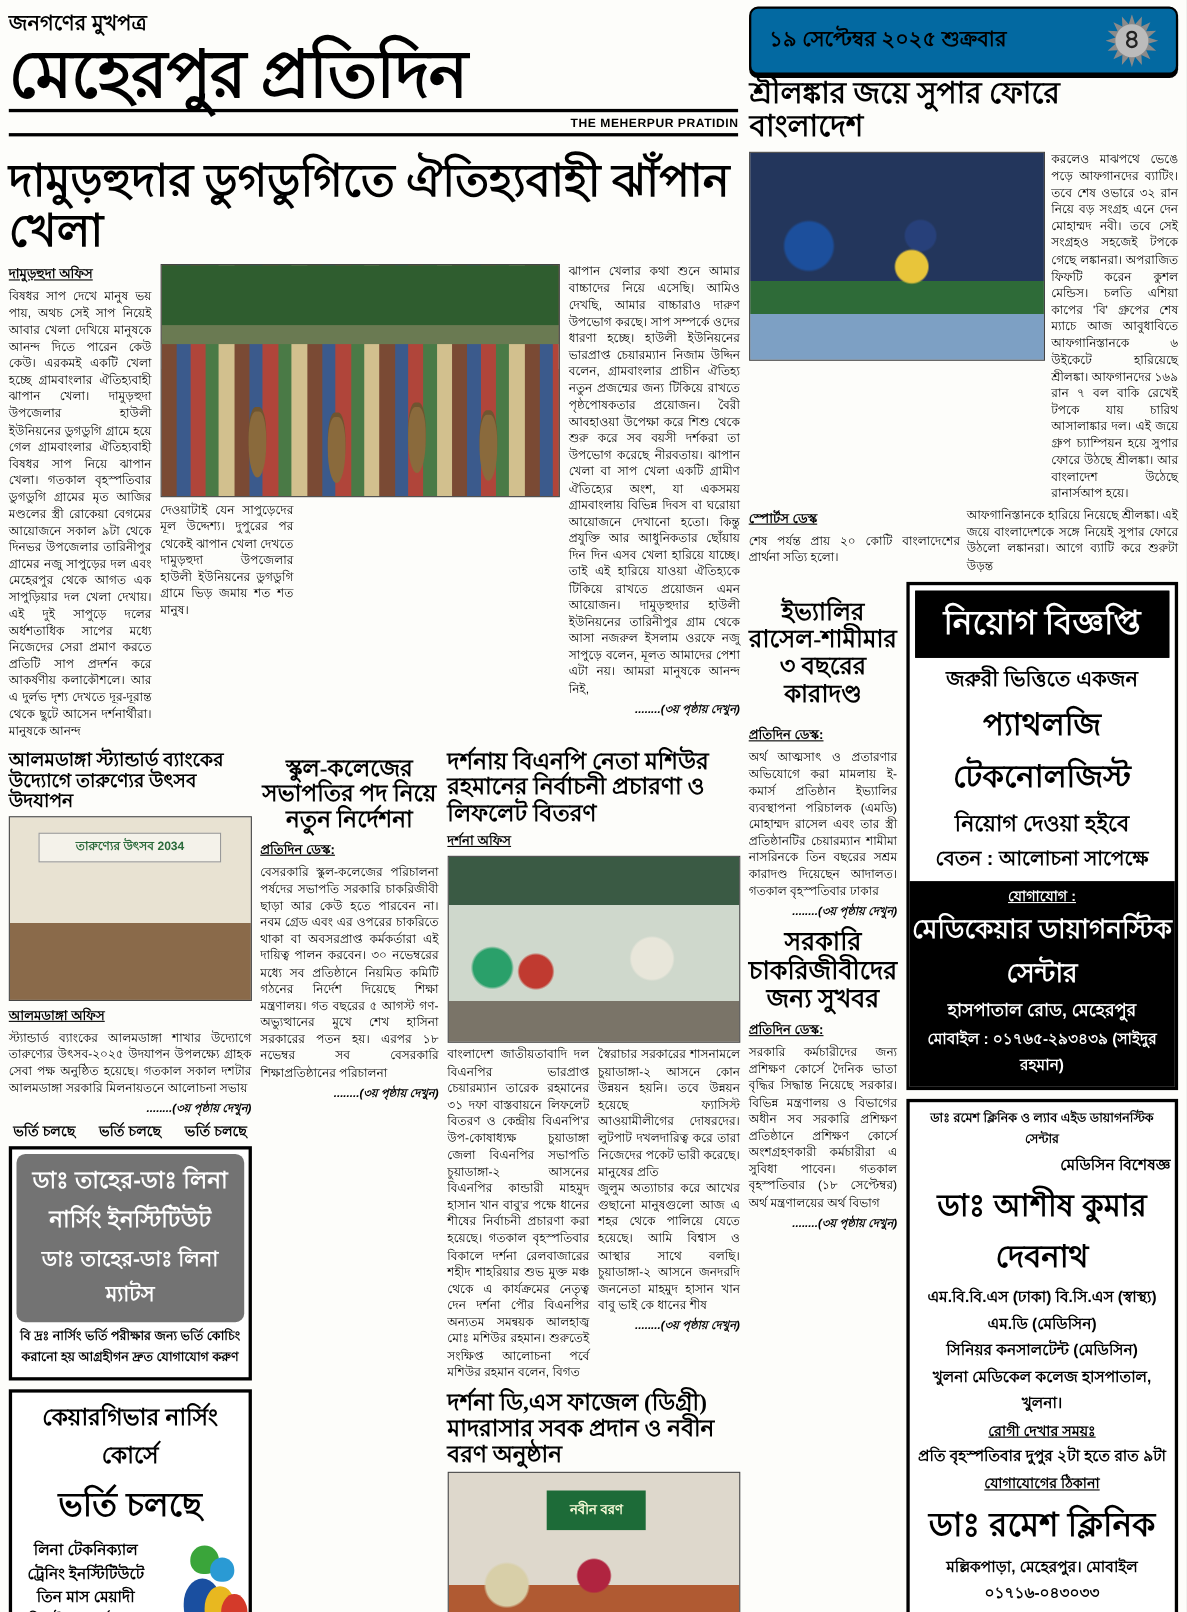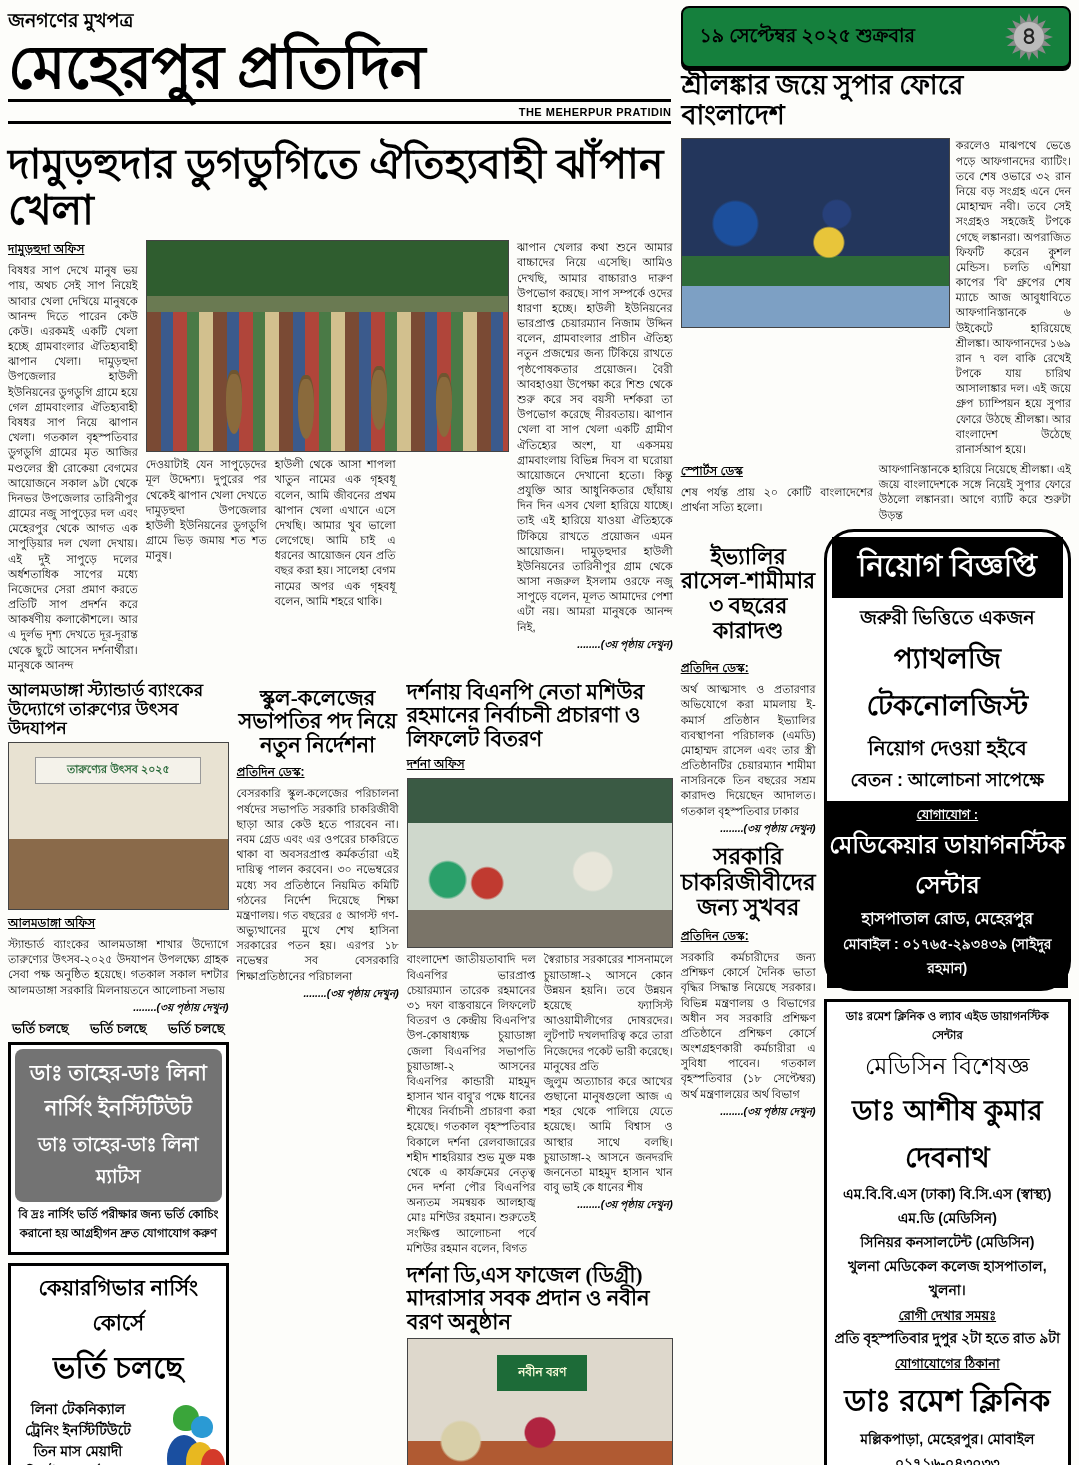--- a/index.html
+++ b/index.html
@@ -7,21 +7,21 @@
   .paper { width:1079px; min-height:1465px; margin:0 auto; background:#fdfdfa; color:#000; padding:6px 8px; }
 
   
   .masthead { display:flex; gap:10px; }
   .brand { width:63%; }
   .tagline { font-weight:bold; font-size:19px; }
   .mast-title { font-size:60px; font-weight:900; line-height:1.02; letter-spacing:-1px; font-family:"Liberation Serif","DejaVu Serif",serif; }
   .mast-rule { border-top:3px solid #000; border-bottom:3px solid #000; padding:0 0 1px; text-align:right; }
   .mast-sub { font-weight:900; font-size:11px; letter-spacing:.5px; }
   .mast-right { width:37%; display:flex; flex-direction:column; }
-  .datebox { background:#15803d; border:2px solid #000; border-radius:8px; box-shadow:0 3px 0 #000; display:flex; align-items:center; justify-content:space-between; padding:6px 16px; height:62px; }
+  .datebox { background:#0369a1; border:2px solid #000; border-radius:8px; box-shadow:0 3px 0 #000; display:flex; align-items:center; justify-content:space-between; padding:6px 16px; height:62px; }
   .date-text { font-weight:bold; font-size:19px; }
   .star { width:48px; height:48px; background:#8a8a8a; display:flex; align-items:center; justify-content:center;
           clip-path:polygon(100% 50%,81% 56%,96% 69%,77% 68%,85% 85%,68% 77%,69% 96%,56% 81%,50% 100%,44% 81%,31% 96%,32% 77%,15% 85%,23% 68%,4% 69%,19% 56%,0 50%,19% 44%,4% 31%,23% 32%,15% 15%,32% 23%,31% 4%,44% 19%,50% 0,56% 19%,69% 4%,68% 23%,85% 15%,77% 32%,96% 31%,81% 44%); }
   .star span { font-size:24px; font-weight:900; color:#222; background:#bbb; border-radius:50%; width:30px; height:30px; display:flex; align-items:center; justify-content:center; }
 
   
   .byline { font-weight:bold; text-decoration:underline; font-size:12px; margin-bottom:3px; }
   .body-txt { font-size:11px; line-height:1.38; text-align:justify; }
   .more { font-size:10.5px; font-weight:bold; text-align:right; font-style:italic; margin-top:2px; }
   .hl { font-weight:900; line-height:1.12; font-family:"Liberation Serif","DejaVu Serif",serif; }
@@ -111,21 +111,21 @@
   .recruit .r3 { font-size:20px; font-weight:bold; }
   .recruit .r4 { font-size:18px; font-weight:bold; margin-bottom:4px; }
   .recruit-contact { padding:4px 2px 7px; }
   .recruit-contact .c0 { font-size:13px; font-weight:bold;text-decoration:underline; }
   .recruit-contact .c1 { font-size:24px; font-weight:900; }
   .recruit-contact .c2 { font-size:16px; font-weight:bold; }
   .recruit-contact .c3 { font-size:14px; font-weight:bold; }
 
   .deb { text-align:center; padding:6px 4px; }
   .deb .d0 { font-size:11.5px; font-weight:bold; }
-  .deb .d1 { font-size:23px; font-weight:normal; margin:2px 0; }
+  .deb .d1 { font-size:14px; font-weight:bold; margin:2px 0;text-align:right; }
   .deb .dname { font-size:28px; font-weight:900; }
   .deb .dc { font-size:14px; font-weight:bold; }
   .deb .du { text-decoration:underline; font-weight:900; font-size:13px; margin-top:3px; }
   .deb .dclinic { font-size:30px; font-weight:900; margin-top:2px; }
 </style>
 </head>
 <body>
 
 <div class="paper">
 
@@ -161,35 +161,34 @@
         </div>
         <div class="lead-mid">
           <div class="photo lead-photo">
             <span class="snake" style="left:22%;bottom:8%;"></span>
             <span class="snake" style="left:42%;bottom:6%;"></span>
             <span class="snake" style="left:62%;bottom:10%;"></span>
             <span class="snake" style="left:80%;bottom:7%;"></span>
           </div>
           <div class="lead-sub">
             <div class="body-txt">দেওয়াটাই যেন সাপুড়েদের মূল উদ্দেশ্য। দুপুরের পর থেকেই ঝাপান খেলা দেখতে দামুড়হুদা উপজেলার হাউলী ইউনিয়নের ডুগডুগি গ্রামে ভিড় জমায় শত শত মানুষ।</div>
-            <div class="body-txt">হাউলী থেকে আসা শাপলা খাতুন নামের এক গৃহবধূ বলেন, আমি জীবনের প্রথম ঝাপান খেলা এখানে এসে দেখছি। আমার খুব ভালো লেগেছে। আমি চাই এ ধরনের আয়োজন যেন প্রতি বছর করা হয়। সালেহা বেগম নামের অপর এক গৃহবধূ বলেন, আমি শহরে থাকি।</div>
           </div>
         </div>
         <div class="lead-c5">
           <div class="body-txt">ঝাপান খেলার কথা শুনে আমার বাচ্চাদের নিয়ে এসেছি। আমিও দেখছি, আমার বাচ্চারাও দারুণ উপভোগ করছে। সাপ সম্পর্কে ওদের ধারণা হচ্ছে। হাউলী ইউনিয়নের ভারপ্রাপ্ত চেয়ারম্যান নিজাম উদ্দিন বলেন, গ্রামবাংলার প্রাচীন ঐতিহ্য নতুন প্রজন্মের জন্য টিকিয়ে রাখতে পৃষ্ঠপোষকতার প্রয়োজন। বৈরী আবহাওয়া উপেক্ষা করে শিশু থেকে শুরু করে সব বয়সী দর্শকরা তা উপভোগ করেছে নীরবতায়। ঝাপান খেলা বা সাপ খেলা একটি গ্রামীণ ঐতিহ্যের অংশ, যা একসময় গ্রামবাংলায় বিভিন্ন দিবস বা ঘরোয়া আয়োজনে দেখানো হতো। কিন্তু প্রযুক্তি আর আধুনিকতার ছোঁয়ায় দিন দিন এসব খেলা হারিয়ে যাচ্ছে। তাই এই হারিয়ে যাওয়া ঐতিহ্যকে টিকিয়ে রাখতে প্রয়োজন এমন আয়োজন। দামুড়হুদার হাউলী ইউনিয়নের তারিনীপুর গ্রাম থেকে আসা নজরুল ইসলাম ওরফে নজু সাপুড়ে বলেন, মূলত আমাদের পেশা এটা নয়। আমরা মানুষকে আনন্দ নিই,</div>
           <div class="more">........(৩য় পৃষ্ঠায় দেখুন)</div>
         </div>
       </div>
 
       <div class="mid-band">
 
         <div class="mb-c1">
           <div class="hl alam-hl">আলমডাঙ্গা স্ট্যান্ডার্ড ব্যাংকের উদ্যোগে তারুণ্যের উৎসব উদযাপন</div>
           <div class="photo alam-photo">
-            <span class="banner-label">তারুণ্যের উৎসব ২০২৫</span>
+            <span class="banner-label">তারুণ্যের উৎসব 2034</span>
           </div>
           <div class="byline" style="margin-top:4px;">আলমডাঙ্গা অফিস</div>
           <div class="body-txt">স্ট্যান্ডার্ড ব্যাংকের আলমডাঙ্গা শাখার উদ্যোগে তারুণ্যের উৎসব-২০২৫ উদযাপন উপলক্ষ্যে গ্রাহক সেবা পক্ষ অনুষ্ঠিত হয়েছে। গতকাল সকাল দশটার আলমডাঙ্গা সরকারি মিলনায়তনে আলোচনা সভায়</div>
           <div class="more">........(৩য় পৃষ্ঠায় দেখুন)</div>
 
           <div class="strip-row">
             <span>ভর্তি চলছে</span>
             <span>ভর্তি চলছে</span>
             <span>ভর্তি চলছে</span>
           </div>
@@ -272,21 +271,21 @@
           <div class="body-txt">অর্থ আত্মসাৎ ও প্রতারণার অভিযোগে করা মামলায় ই-কমার্স প্রতিষ্ঠান ইভ্যালির ব্যবস্থাপনা পরিচালক (এমডি) মোহাম্মদ রাসেল এবং তার স্ত্রী প্রতিষ্ঠানটির চেয়ারম্যান শামীমা নাসরিনকে তিন বছরের সশ্রম কারাদণ্ড দিয়েছেন আদালত। গতকাল বৃহস্পতিবার ঢাকার</div>
           <div class="more">........(৩য় পৃষ্ঠায় দেখুন)</div>
 
           <div class="hl govt-hl">সরকারি চাকরিজীবীদের জন্য সুখবর</div>
           <div class="byline">প্রতিদিন ডেস্ক:</div>
           <div class="body-txt">সরকারি কর্মচারীদের জন্য প্রশিক্ষণ কোর্সে দৈনিক ভাতা বৃদ্ধির সিদ্ধান্ত নিয়েছে সরকার। বিভিন্ন মন্ত্রণালয় ও বিভাগের অধীন সব সরকারি প্রশিক্ষণ প্রতিষ্ঠানে প্রশিক্ষণ কোর্সে অংশগ্রহণকারী কর্মচারীরা এ সুবিধা পাবেন। গতকাল বৃহস্পতিবার (১৮ সেপ্টেম্বর) অর্থ মন্ত্রণালয়ের অর্থ বিভাগ</div>
           <div class="more">........(৩য় পৃষ্ঠায় দেখুন)</div>
         </div>
 
         <div style="width:65%;">
-          <div class="ad recruit" style="margin-top:0;border-radius:30px;">
+          <div class="ad recruit" style="margin-top:0;">
             <div class="recruit-title">নিয়োগ বিজ্ঞপ্তি</div>
             <div class="r1">জরুরী ভিত্তিতে একজন</div>
             <div class="r2">প্যাথলজি টেকনোলজিস্ট</div>
             <div class="r3">নিয়োগ দেওয়া হইবে</div>
             <div class="r4">বেতন : আলোচনা সাপেক্ষে</div>
             <div class="inv recruit-contact">
               <div class="c0">যোগাযোগ :</div>
               <div class="c1">মেডিকেয়ার ডায়াগনস্টিক সেন্টার</div>
               <div class="c2">হাসপাতাল রোড, মেহেরপুর</div>
               <div class="c3">মোবাইল : ০১৭৬৫-২৯৩৪৩৯ (সাইদুর রহমান)</div>

